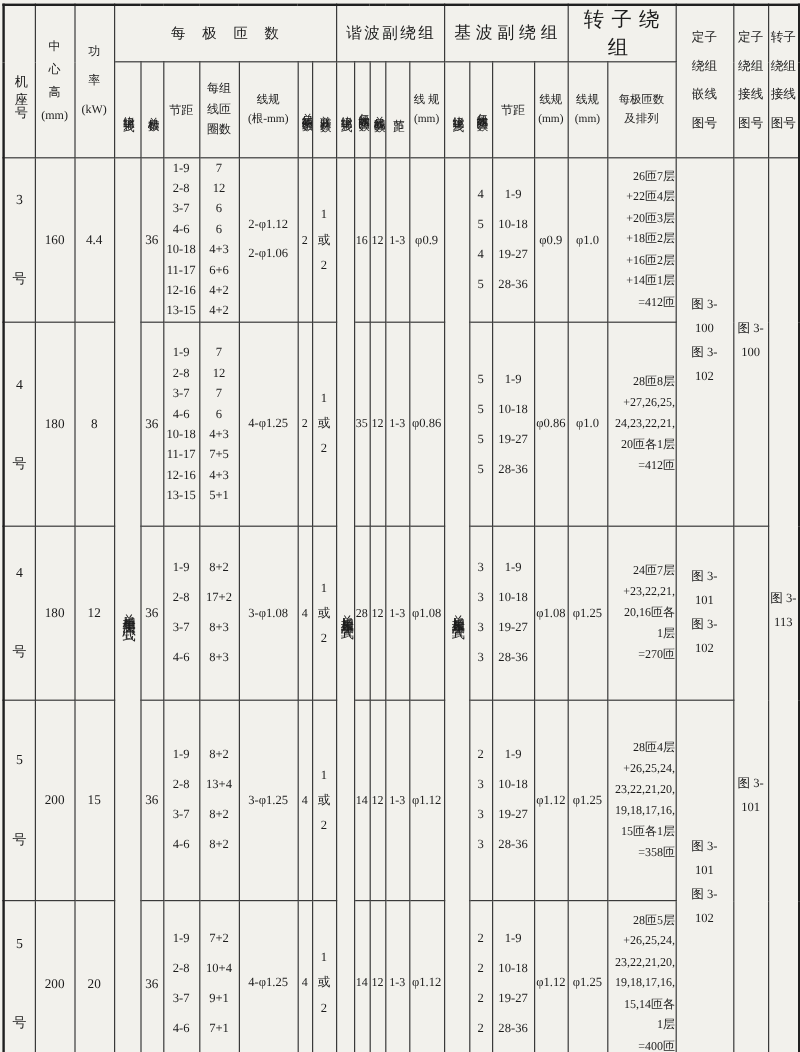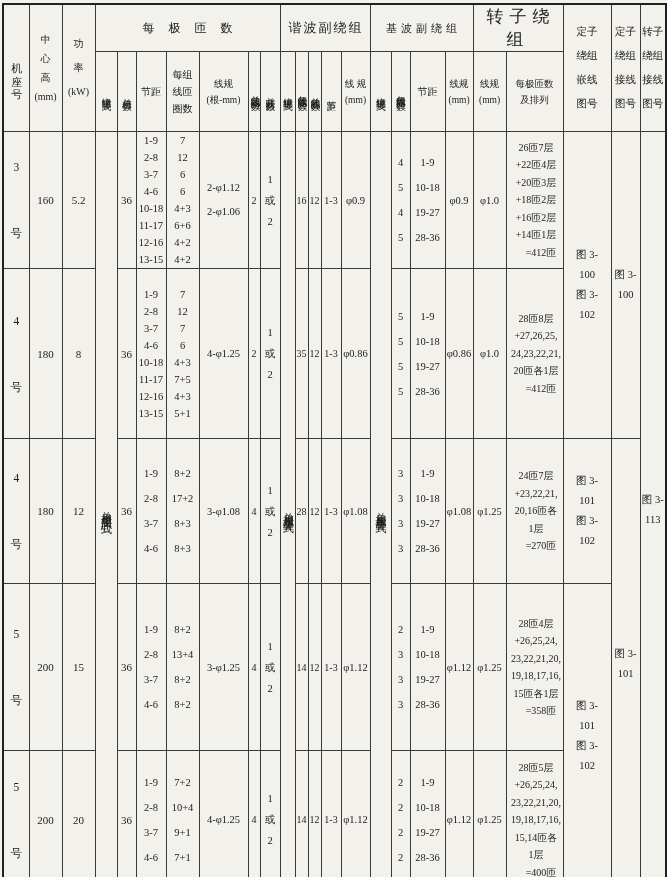--- a/index.html
+++ b/index.html
@@ -54,31 +54,31 @@
     word-break:break-all;
     line-height:66px;
     font-size:11.5px;
   }
   .hdr-stack{font-size:10px;line-height:19px;}
   .hdr-stack-sm{font-size:9.5px;line-height:16px;}
   .hdr-stack3{font-size:10px;line-height:17px;margin-left:34px;}
   .figcol-hdr{font-size:10.5px;line-height:24px;}
   .g-main{font-size:12px;letter-spacing:14px;text-indent:14px;}
   .g-harm{font-size:13px;letter-spacing:2px;text-indent:2px;}
-  .g-fund{font-size:11px;letter-spacing:4px;text-indent:4px;font-family:Liberation Mono, monospace;}
+  .g-fund{font-size:14px;letter-spacing:4px;text-indent:4px;font-family:Liberation Mono, monospace;}
   .g-rot{font-size:17px;letter-spacing:6px;text-indent:6px;margin-top:39px;}
   .list8{line-height:17px;font-size:10.5px;}
   .list4{line-height:25px;font-size:10.5px;}
   .wire2{line-height:24px;font-size:10.5px;}
   .wire1{font-size:10.5px;}
   .par{line-height:21px;font-size:10.5px;}
   .num-sm{font-size:10px;}
   td.rturns{
     font-size:10px;line-height:17.5px;
-    text-align:center;padding-left:3px;
+    text-align:right;padding-left:3px;
     white-space:pre-line;
   }
   .fig{font-size:10.5px;line-height:20px;white-space:pre-line;}
 </style>
 </head>
 <body>
 
 <table>
   <colgroup>
     <col style="width:26px">
@@ -161,21 +161,21 @@
 (mm)</th>
     <th class="pre hdr-stack-sm">每极匝数
 及排列</th>
   </tr>
 
   <tr style="height:137px">
     <td>
           <div class="frame-val">3号</div>
         </td>
     <td>160</td>
-    <td>5.2</td>
+    <td>4.4</td>
     <td rowspan="5"><span class="vert-body">单相单层同心式</span></td>
     <td>36</td>
     <td class="pre list8">1-9
 2-8
 3-7
 4-6
 10-18
 11-17
 12-16
 13-15</td>

